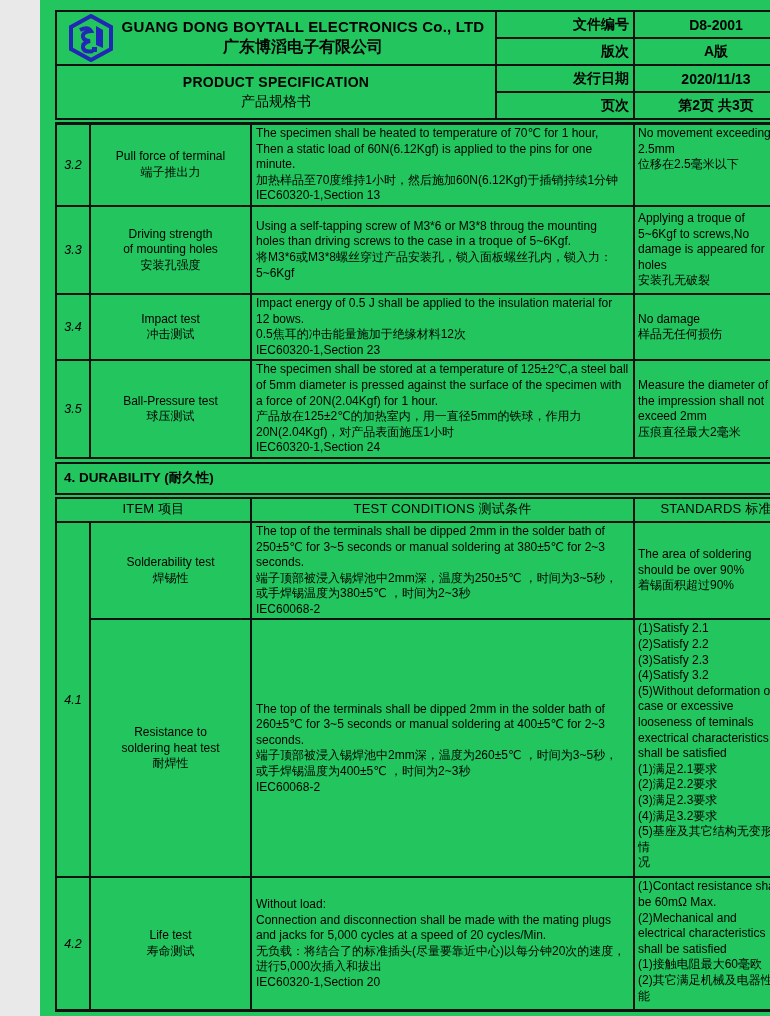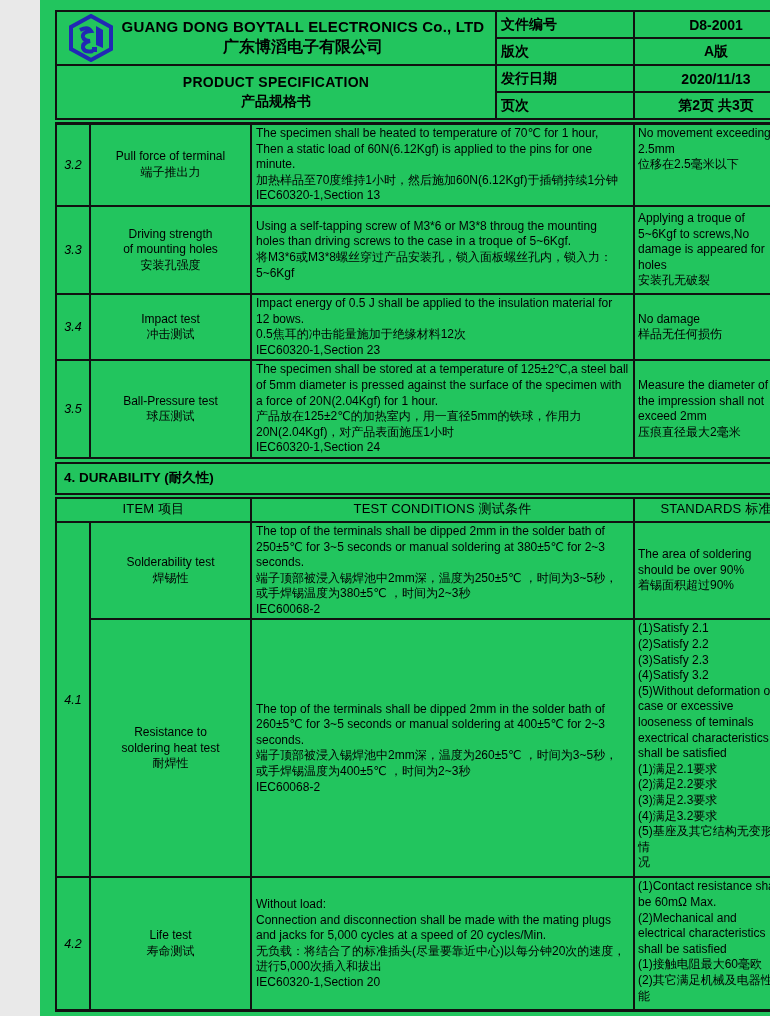--- a/index.html
+++ b/index.html
@@ -20,22 +20,22 @@
   .pre { white-space: pre-line; }
 
   
   .hdr td { height: 27px; }
   .company-cell { text-align: center; padding: 2px 4px; }
   .company-flex { display: flex; align-items: center; justify-content: center; gap: 8px; }
   .company-en { font-size: 15px; font-weight: bold; letter-spacing: .2px; }
   .company-cn { font-size: 16px; font-weight: bold; margin-top: 2px; }
   .title-cell { text-align: center; }
   .doc-title-en { font-size: 14px; font-weight: bold; letter-spacing: .3px; }
-  .doc-title-cn { font-size: 14px; font-weight: bold; margin-top: 3px; }
-  .hlbl { text-align: left; font-size: 14px; font-weight: bold; }
+  .doc-title-cn { font-size: 14px; font-weight: normal; margin-top: 3px; }
+  .hlbl { text-align: right; font-size: 14px; font-weight: bold; }
   .hval { text-align: center; font-size: 14px; font-weight: bold; }
 
   
   .tbl { margin-top: 2px; }
   .tbl td { font-size: 12px; line-height: 1.3; }
   td.num { text-align: center; font-size: 12.5px; font-style: italic; }
   td.item { text-align: center; }
   td.cond { text-align: left; }
   td.std  { text-align: left; padding-left: 3px; padding-right: 14px; }
   td.vtop { vertical-align: top; }

